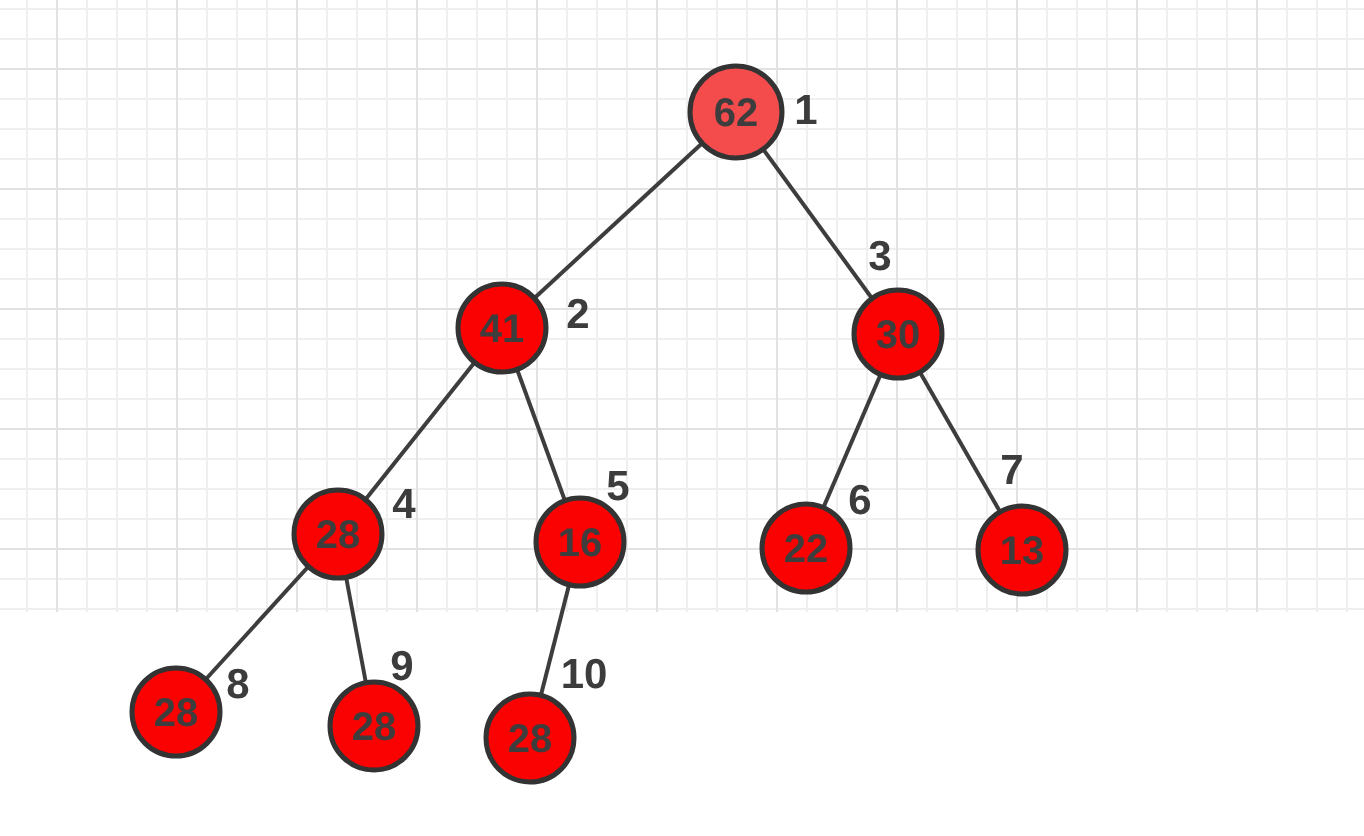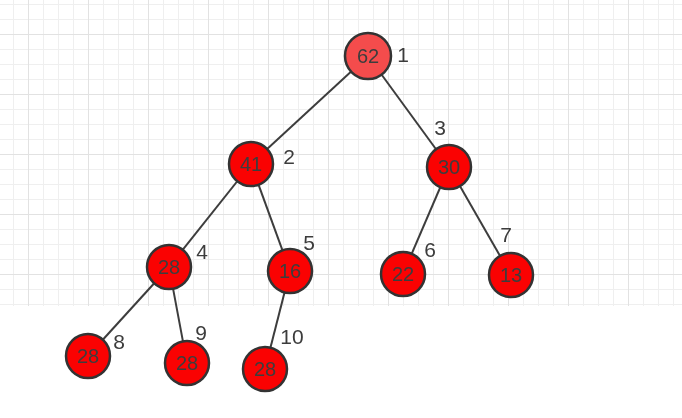--- a/index.html
+++ b/index.html
@@ -16,20 +16,21 @@
     height: 306px;
     background-color: #ffffff;
     
     background-image:
       linear-gradient(to right, #e2e2e2 1px, transparent 1px),
       linear-gradient(to bottom, #e2e2e2 1px, transparent 1px),
       linear-gradient(to right, #efefef 1px, transparent 1px),
       linear-gradient(to bottom, #efefef 1px, transparent 1px);
     background-size: 60px 60px, 60px 60px, 15px 15px, 15px 15px;
     background-position: 28px 0, 0 34px, 13px 0, 0 4px;
+    font-weight: bold;
   }
   svg { position: absolute; left: 0; top: 0; }
   .edge { stroke-width: 2px; fill: none; }
   .node-circle { stroke-width: 2.5px; }
   .node-value {
     font-family: "Liberation Sans", sans-serif;
     font-size: 20px;
     text-anchor: middle;
   }
   .index-label {

